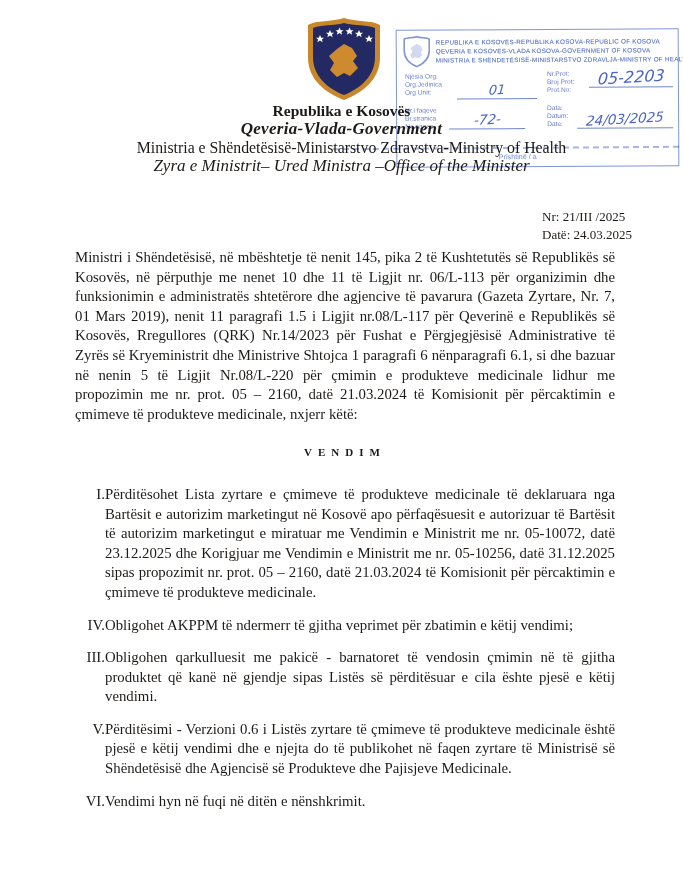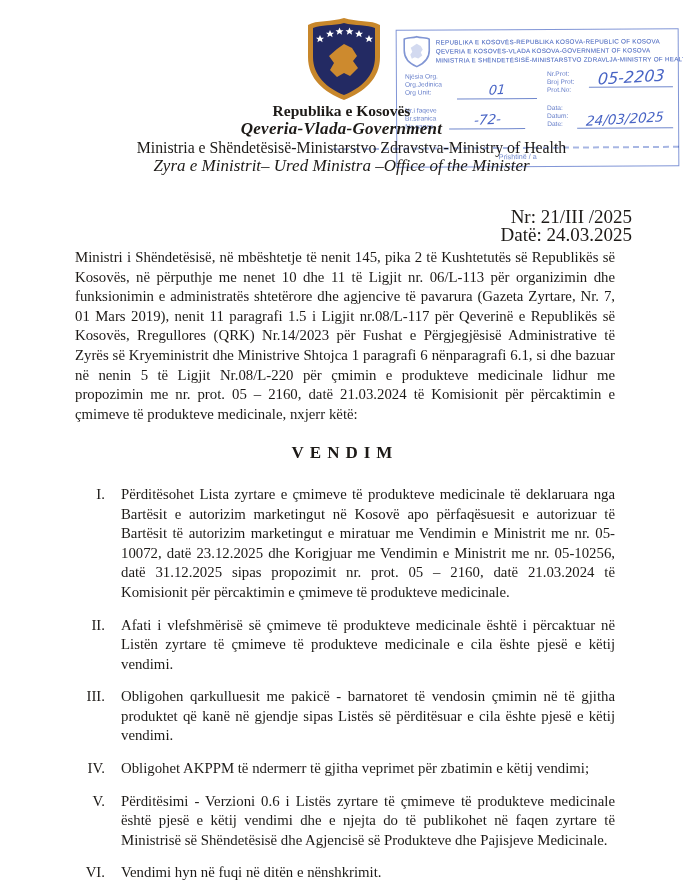--- a/index.html
+++ b/index.html
@@ -11,21 +11,21 @@
   
   .emblem{position:absolute;left:301px;top:15px;width:86px;height:88px;}
   
   .letterhead{position:absolute;left:0;top:102px;width:683px;text-align:center;line-height:17px;}
   .lh1,.lh2{font-weight:bold;font-size:15.5px;}
   .lh3{font-weight:bold;font-style:italic;font-size:17px;letter-spacing:.3px;}
   .lh4{font-size:15.8px;margin-top:2px;padding-left:20px;}
   .lh5{font-style:italic;font-size:17px;}
   .letterhead div{margin-bottom:1px;}
   
-  .refblock{position:absolute;right:51px;top:208px;text-align:right;font-size:19px;line-height:17.5px;}
+  .refblock{position:absolute;right:51px;top:208px;font-size:13px;line-height:17.5px;}
   
   .stamp{
     position:absolute;left:396px;top:29px;width:283px;height:138px;
     border:1.7px solid rgba(73,103,196,.75);
     color:#4a67c0;mix-blend-mode:multiply;opacity:.93;
     font-family:"Liberation Sans", sans-serif;
     transform:rotate(-.3deg);box-sizing:border-box;
   }
   .stamp-head{position:absolute;left:5px;top:4px;right:4px;display:flex;align-items:flex-start;}
   .stamp-emblem{flex:none;margin-right:4px;opacity:.75;}
@@ -52,26 +52,26 @@
   .stamp-city{position:absolute;left:0;right:40px;bottom:5px;text-align:center;font-size:7.2px;color:rgba(74,103,192,.85);}
   .stamp-smear{
     position:absolute;left:333px;top:147px;width:346px;
     border-top:2px dashed rgba(80,110,200,.5);transform:rotate(-.4deg);
     mix-blend-mode:multiply;
   }
   
   .docbody{position:absolute;left:75px;top:248px;width:540px;font-size:14.8px;line-height:19.6px;}
   .preamble{margin:0;text-align:justify;}
   .vendim{
-    text-align:center;font-weight:bold;font-size:17px;
+    text-align:center;font-weight:bold;font-size:11px;
     letter-spacing:6px;margin:19px 0 22px 0;
   }
   .item{display:flex;margin-bottom:13px;}
   .item .numeral{flex:none;width:30px;text-align:right;}
-  .item .itext{flex:1;margin-left:16px;text-align:justify;}
+  .item .itext{flex:1;text-align:justify;}
 </style>
 </head>
 <body>
 
 <div class="page">
 
   <svg class="emblem" viewBox="0 0 86 88" xmlns="http://www.w3.org/2000/svg">
     <path d="M43 3 C31 7 15 5 7 10 L7 42 C7 64 23 77 43 85 C63 77 79 64 79 42 L79 10 C71 5 55 7 43 3 Z" fill="#c8872b"></path>
     <path d="M43 8 C33 11 19 9.5 12 13 L12 42 C12 61 26 73 43 80 C60 73 74 61 74 42 L74 13 C67 9.5 53 11 43 8 Z" fill="#232a63"></path>
     <g fill="#ffffff">
@@ -153,30 +153,26 @@
   <div class="docbody">
     <p class="preamble">Ministri i Shëndetësisë, në mbështetje të nenit 145, pika 2 të Kushtetutës së Republikës së Kosovës, në përputhje me nenet 10 dhe 11 të Ligjit nr. 06/L-113 për organizimin dhe funksionimin e administratës shtetërore dhe agjencive të pavarura (Gazeta Zyrtare, Nr. 7, 01 Mars 2019), nenit 11 paragrafi 1.5 i Ligjit nr.08/L-117 për Qeverinë e Republikës së Kosovës, Rregullores (QRK) Nr.14/2023 për Fushat e Përgjegjësisë Administrative të Zyrës së Kryeministrit dhe Ministrive Shtojca 1 paragrafi 6 nënparagrafi 6.1, si dhe bazuar në nenin 5 të Ligjit Nr.08/L-220 për çmimin e produkteve medicinale lidhur me propozimin me nr. prot. 05 – 2160, datë 21.03.2024 të Komisionit për përcaktimin e çmimeve të produkteve medicinale,  nxjerr këtë:</p>
 
     <div class="vendim">VENDIM</div>
 
     <div class="item">
       <div class="numeral">I.</div>
       <div class="itext">Përditësohet Lista zyrtare e çmimeve të produkteve medicinale të deklaruara nga Bartësit e autorizim marketingut në Kosovë apo përfaqësuesit e autorizuar të Bartësit të autorizim marketingut e miratuar me Vendimin e Ministrit me nr. 05-10072, datë 23.12.2025 dhe Korigjuar me Vendimin e Ministrit me nr. 05-10256, datë 31.12.2025 sipas propozimit nr. prot. 05 – 2160, datë 21.03.2024 të Komisionit për përcaktimin e çmimeve të produkteve medicinale.</div>
     </div>
     <div class="item">
-      <div class="numeral">II.</div>
-      <div class="itext">Afati i vlefshmërisë së çmimeve të produkteve medicinale është i përcaktuar në Listën zyrtare të çmimeve të produkteve medicinale e cila ështe pjesë e këtij vendimi.</div>
+      <div class="numeral">IV.</div>
+      <div class="itext">Obligohet AKPPM të ndermerr të gjitha veprimet për zbatimin e këtij vendimi;</div>
     </div>
     <div class="item">
       <div class="numeral">III.</div>
       <div class="itext">Obligohen qarkulluesit me pakicë - barnatoret të vendosin çmimin në të gjitha produktet që kanë në gjendje sipas Listës së përditësuar e cila ështe pjesë e këtij vendimi.</div>
-    </div>
-    <div class="item">
-      <div class="numeral">IV.</div>
-      <div class="itext">Obligohet AKPPM të ndermerr të gjitha veprimet për zbatimin e këtij vendimi;</div>
     </div>
     <div class="item">
       <div class="numeral">V.</div>
       <div class="itext">Përditësimi - Verzioni 0.6 i Listës zyrtare të çmimeve të produkteve medicinale është pjesë e këtij vendimi dhe e njejta do të publikohet në faqen zyrtare të Ministrisë së Shëndetësisë dhe Agjencisë së Produkteve dhe Pajisjeve Medicinale.</div>
     </div>
     <div class="item">
       <div class="numeral">VI.</div>
       <div class="itext">Vendimi hyn në fuqi në ditën e nënshkrimit.</div>
     </div>
   </div>

